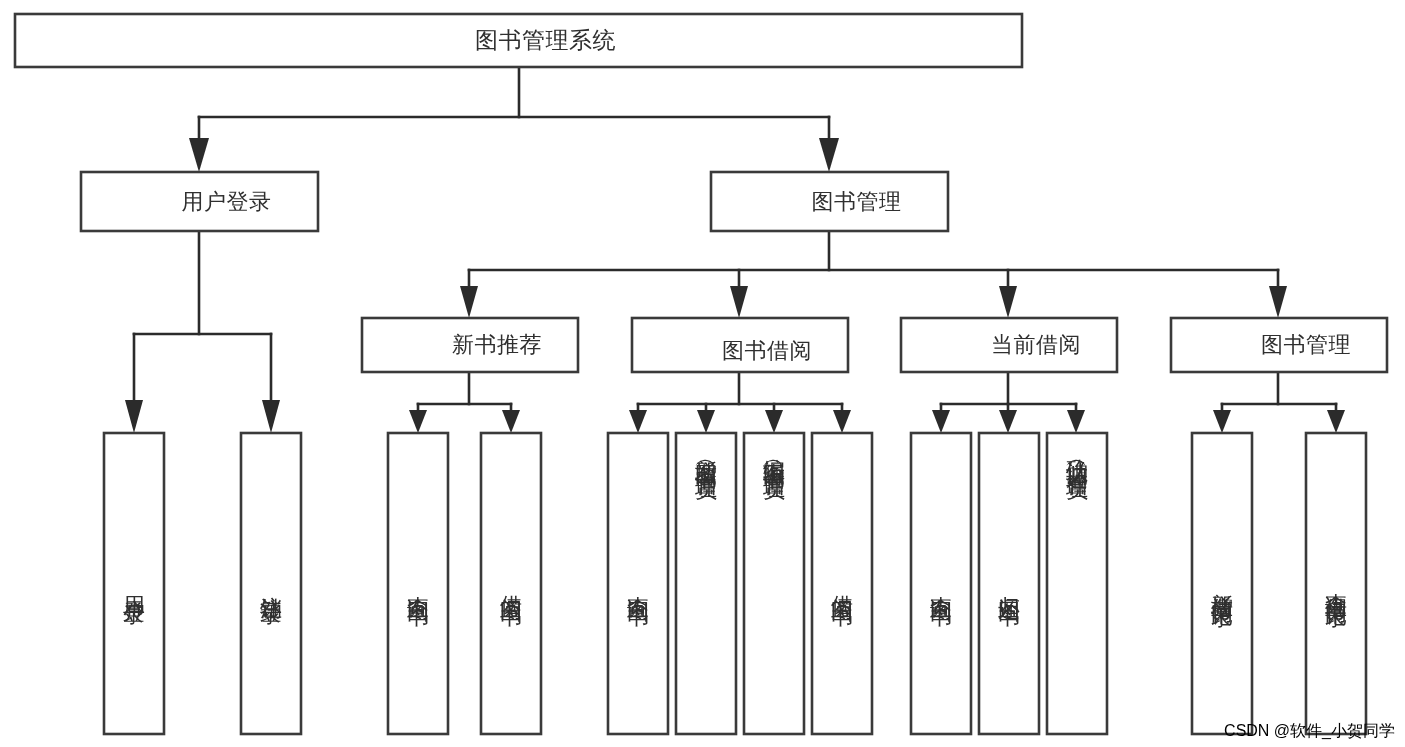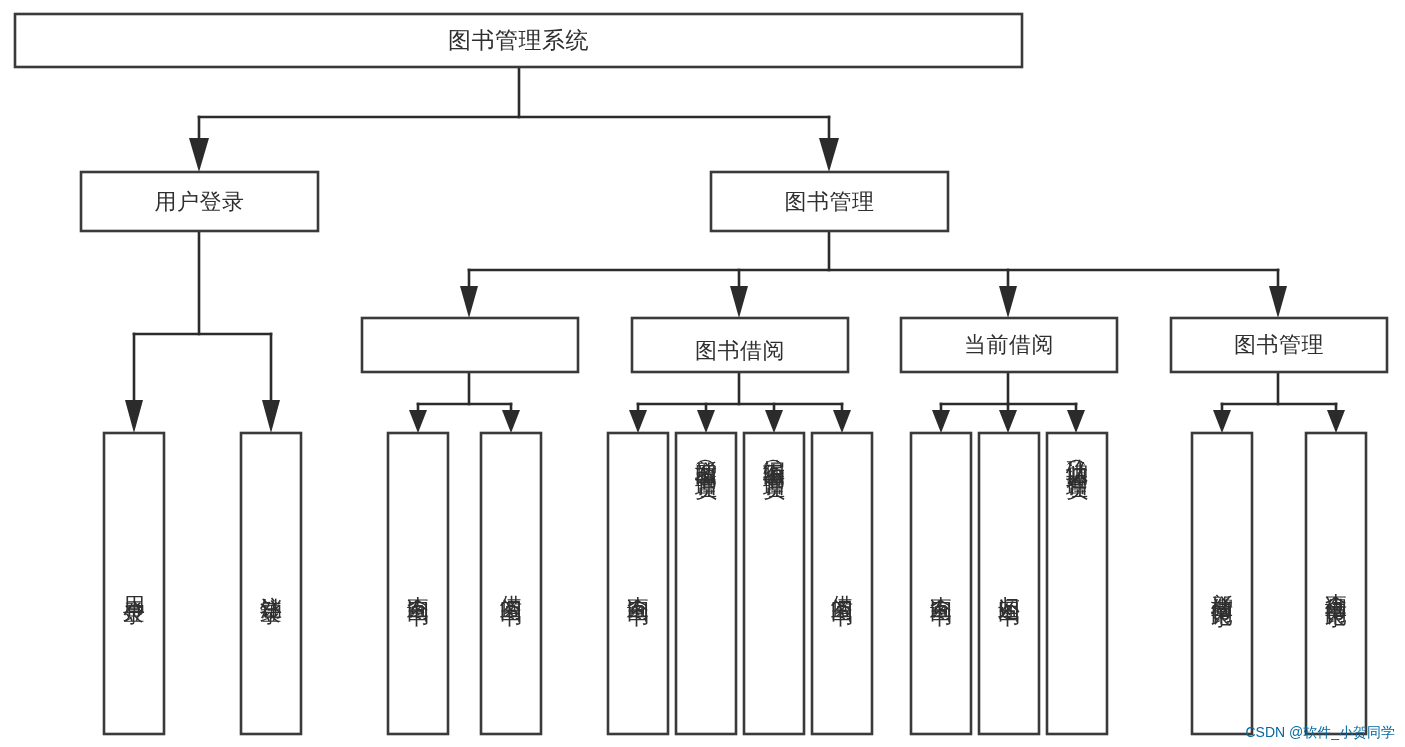--- a/index.html
+++ b/index.html
@@ -44,20 +44,21 @@
   .node-label-h {
     position: absolute;
     display: flex;
     align-items: center;
     justify-content: center;
     color: #2f2f2f;
     font-size: 22px;
     letter-spacing: 0.5px;
     white-space: nowrap;
     pointer-events: none;
+    padding-left: 27px;
   }
   .node-label-v {
     position: absolute;
     display: flex;
     align-items: center;
     justify-content: center;
     color: #2f2f2f;
     font-size: 22px;
     pointer-events: none;
   }
@@ -69,22 +70,22 @@
     text-align: center;
     white-space: nowrap;
   }
   .title-label {
     font-size: 23px;
   }
   .watermark {
     position: absolute;
     right: 10px;
     bottom: 5px;
-    color: #0369a1;
-    font-size: 14px;
+    color: #000000;
+    font-size: 16px;
     white-space: nowrap;
     pointer-events: none;
   }
 </style>
 </head>
 <body>
 
 <div id="diagram-root">
 
   <svg class="diagram-canvas" viewBox="0 0 1405 747">
@@ -189,20 +190,21 @@
 
     <rect class="node-box" x="1192" y="433" width="60" height="301"></rect>
     <rect class="node-box" x="1306" y="433" width="60" height="301"></rect>
   </svg>
 
   <div class="node-label-h title-label" style="left:15px; top:14px; width:1007px; height:53px;">图书管理系统</div>
 
   <div class="node-label-h" style="left:81px; top:172px; width:237px; height:59px;">用户登录</div>
   <div class="node-label-h" style="left:711px; top:172px; width:237px; height:59px;border-radius:17px;">图书管理</div>
 
+  <div class="node-label-h" style="left:362px; top:318px; width:216px; height:54px;">新书推荐</div>
   <div class="node-label-h" style="left:632px; top:318px; width:216px; height:66px;">图书借阅</div>
   <div class="node-label-h" style="left:901px; top:318px; width:216px; height:54px;">当前借阅</div>
   <div class="node-label-h" style="left:1171px; top:318px; width:216px; height:54px;">图书管理</div>
 
   <div class="node-label-v" style="left:104px; top:433px; width:60px; height:301px;">
       <span>用户登录</span>
     </div>
   <div class="node-label-v" style="left:241px; top:433px; width:60px; height:301px;">
       <span>注销登录</span>
     </div>

